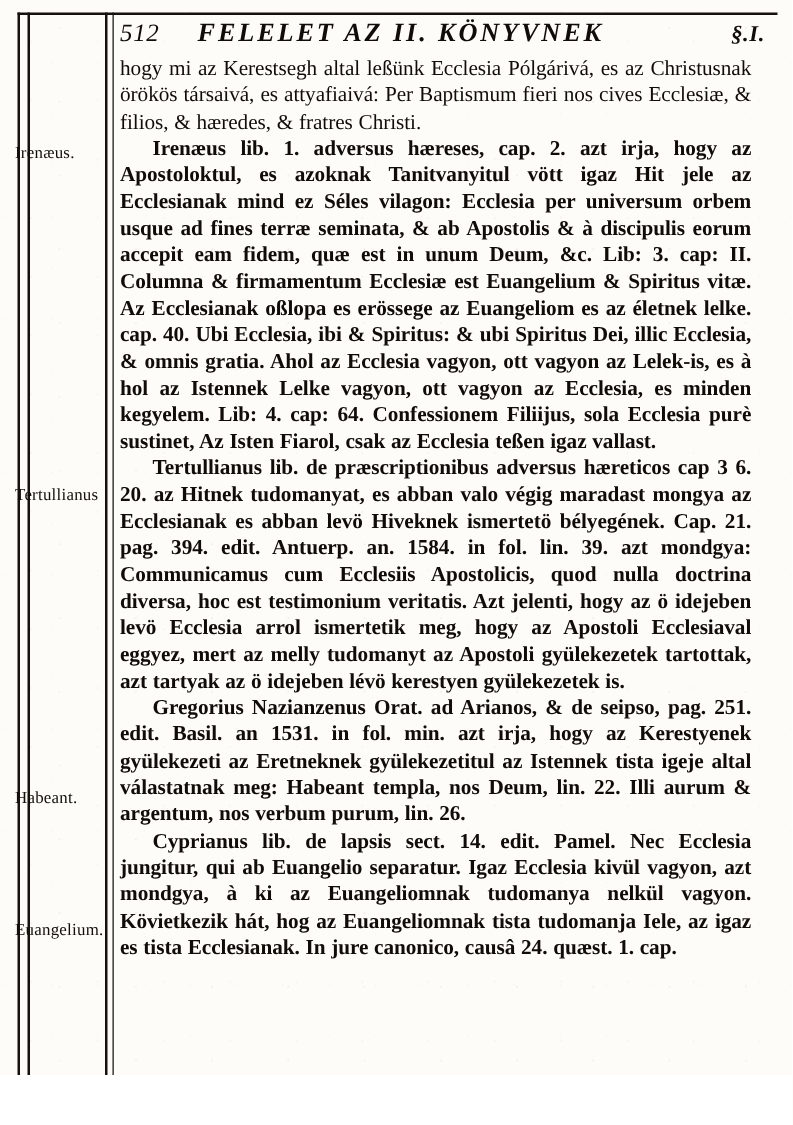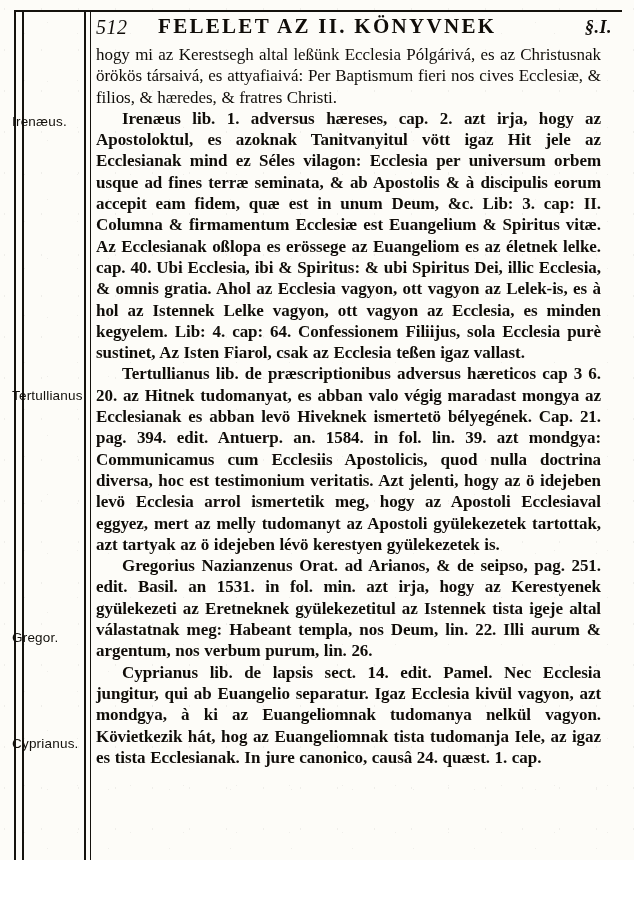--- a/index.html
+++ b/index.html
@@ -72,20 +72,21 @@
     top: 2px;
     font-size: 20px;
     font-style: italic;
     letter-spacing: 0.5px;
   }
   .runhead {
     position: absolute;
     left: 62px;
     top: 0px;
     font-size: 21px;
+    font-style: italic;
     font-weight: bold;
     letter-spacing: 2.3px;
   }
   .sig {
     position: absolute;
     right: 2px;
     top: 3px;
     font-size: 18px;
     font-style: italic;
     font-weight: bold;
@@ -97,21 +98,21 @@
     position: absolute;
     left: 12px;
     top: 100px;
     width: 74px;
   }
   .margin-note {
     position: absolute;
     left: 0;
     width: 76px;
     font-size: 13.5px;
-    font-family: Liberation Sans, sans-serif;
+    font-family: Liberation Serif, serif;
     letter-spacing: 0.2px;
     color: #120f0a;
   }
 
   
   .body {
     position: absolute;
     left: 96px;
     top: 44px;
     width: 520px;
@@ -163,22 +164,22 @@
 
   <div class="header">
     <span class="folio">512</span>
     <span class="runhead">FELELET AZ II. KÖNYVNEK</span>
     <span class="sig">§.I.</span>
   </div>
 
   <div class="margin-notes">
     <div class="margin-note" style="top: 14px;">Irenæus.</div>
     <div class="margin-note" style="top: 288px;">Tertullianus</div>
-    <div class="margin-note" style="top: 530px;">Gregor.</div>
-    <div class="margin-note" style="top: 636px;">Cyprianus.</div>
+    <div class="margin-note" style="top: 530px;">Habeant.</div>
+    <div class="margin-note" style="top: 636px;">Euangelium.</div>
   </div>
 
   <div class="body">
     <p class="para">hogy mi az Kerestsegh altal leßünk Ecclesia Pólgárivá, es az Christusnak örökös társaivá, es attyafiaivá: Per Baptismum fieri nos cives Ecclesiæ, &amp; filios, &amp; hæredes, &amp; fratres Christi.</p>
     <p class="para indent">Irenæus lib. 1. adversus hæreses, cap. 2. azt irja, hogy az Apostoloktul, es azoknak Tanitvanyitul vött igaz Hit jele az Ecclesianak mind ez Séles vilagon: Ecclesia per universum orbem usque ad fines terræ seminata, &amp; ab Apostolis &amp; à discipulis eorum accepit eam fidem, quæ est in unum Deum, &amp;c. Lib: 3. cap: II. Columna &amp; firmamentum Ecclesiæ est Euangelium &amp; Spiritus vitæ. Az Ecclesianak oßlopa es erössege az Euangeliom es az életnek lelke. cap. 40. Ubi Ecclesia, ibi &amp; Spiritus: &amp; ubi Spiritus Dei, illic Ecclesia, &amp; omnis gratia. Ahol az Ecclesia vagyon, ott vagyon az Lelek-is, es à hol az Istennek Lelke vagyon, ott vagyon az Ecclesia, es minden kegyelem. Lib: 4. cap: 64. Confessionem Filiijus, sola Ecclesia purè sustinet, Az Isten Fiarol, csak az Ecclesia teßen igaz vallast.</p>
     <p class="para indent">Tertullianus lib. de præscriptionibus adversus hæreticos cap 3 6. 20. az Hitnek tudomanyat, es abban valo végig maradast mongya az Ecclesianak es abban levö Hiveknek ismertetö bélyegének. Cap. 21. pag. 394. edit. Antuerp. an. 1584. in fol. lin. 39. azt mondgya: Communicamus cum Ecclesiis Apostolicis, quod nulla doctrina diversa, hoc est testimonium veritatis. Azt jelenti, hogy az ö idejeben levö Ecclesia arrol ismertetik meg, hogy az Apostoli Ecclesiaval eggyez, mert az melly tudomanyt az Apostoli gyülekezetek tartottak, azt tartyak az ö idejeben lévö kerestyen gyülekezetek is.</p>
     <p class="para indent">Gregorius Nazianzenus Orat. ad Arianos, &amp; de seipso, pag. 251. edit. Basil. an 1531. in fol. min. azt irja, hogy az Kerestyenek gyülekezeti az Eretneknek gyülekezetitul az Istennek tista igeje altal válastatnak meg: Habeant templa, nos Deum, lin. 22. Illi aurum &amp; argentum, nos verbum purum, lin. 26.</p>
     <p class="para indent">Cyprianus lib. de lapsis sect. 14. edit. Pamel. Nec Ecclesia jungitur, qui ab Euangelio separatur. Igaz Ecclesia kivül vagyon, azt mondgya, à ki az Euangeliomnak tudomanya nelkül vagyon. Kövietkezik hát, hog az Euangeliomnak tista tudomanja Iele, az igaz es tista Ecclesianak. In jure canonico, causâ 24. quæst. 1. cap.</p>
   </div>
 

